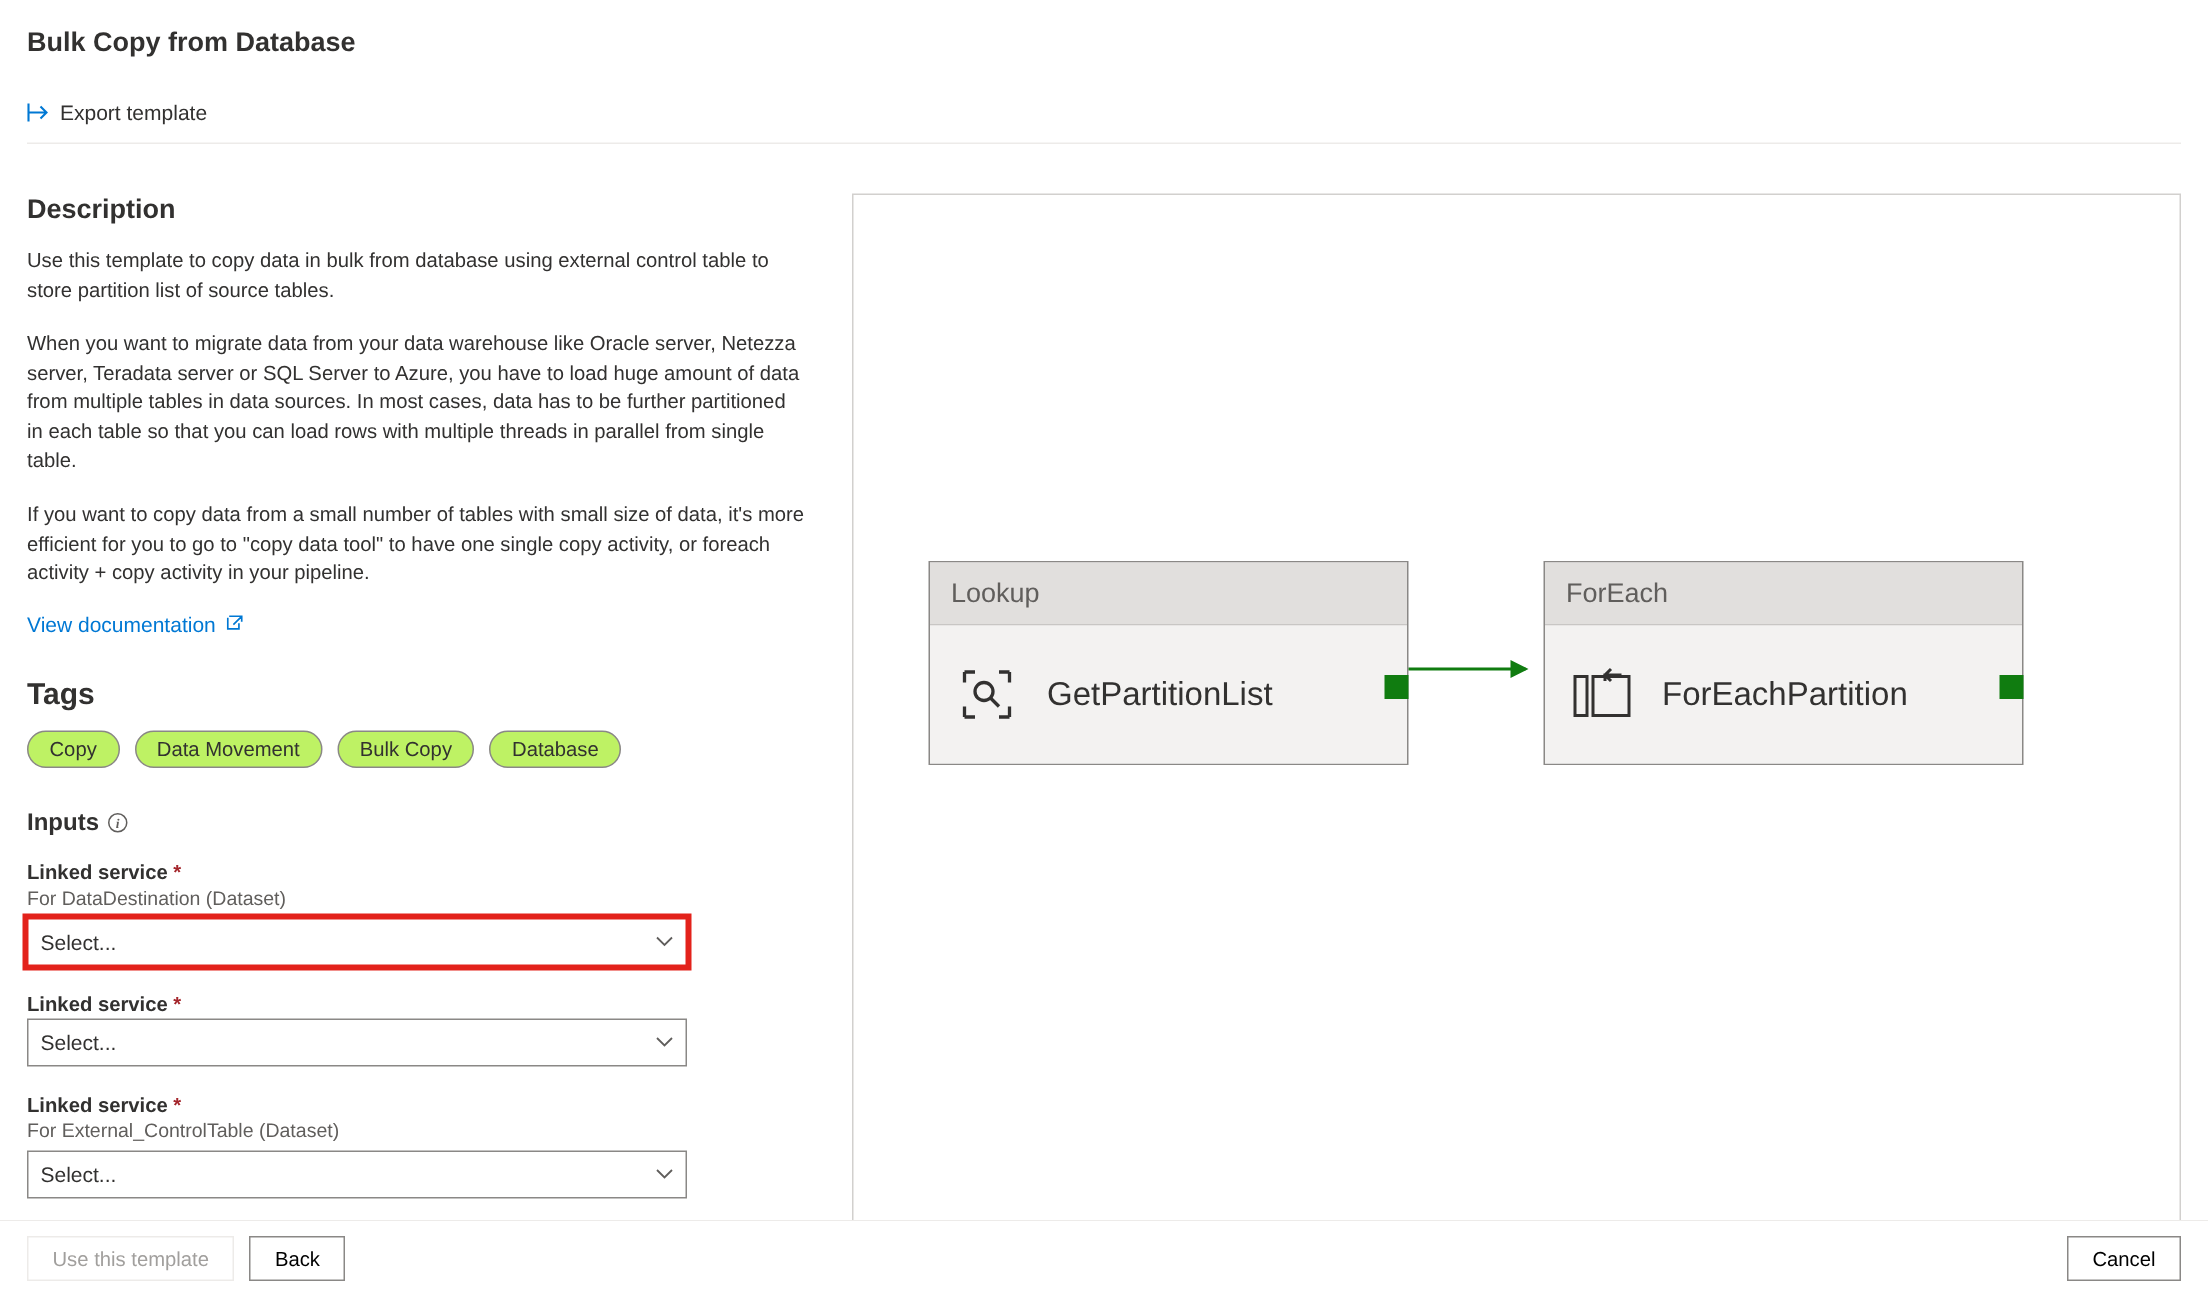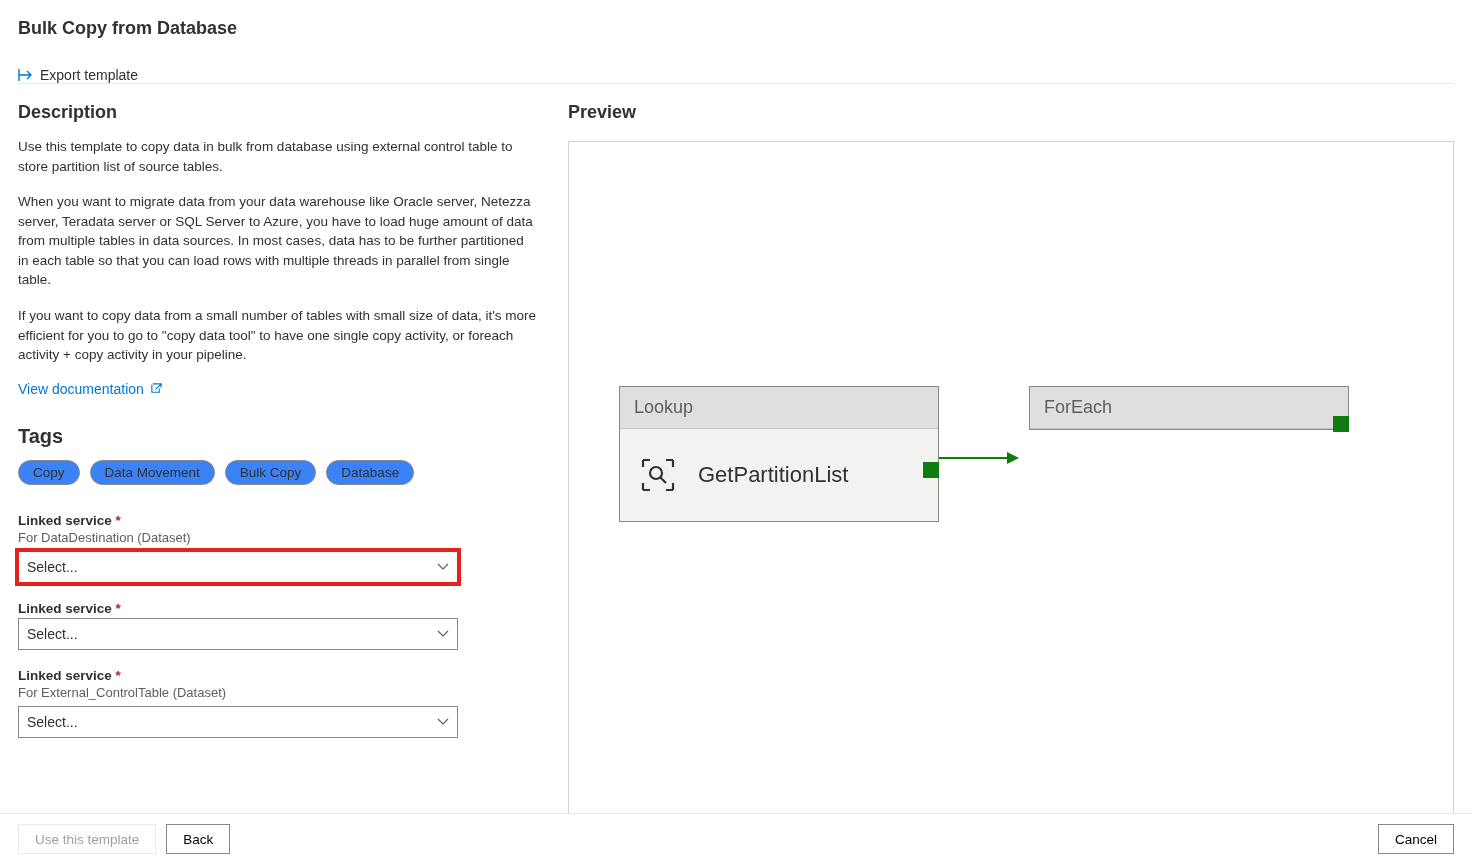--- a/index.html
+++ b/index.html
@@ -17,22 +17,23 @@
     }
     .page-title {
       font-size: 18px;
       font-weight: 600;
       margin-bottom: 28px;
     }
     .toolbar {
       display: flex;
       align-items: center;
       gap: 6px;
+      padding-bottom: 12px;
       border-bottom: 1px solid #edebe9;
-      margin-bottom: 18px;
+      margin-bottom: 33px;
     }
     .export-link {
       display: inline-flex;
       align-items: center;
       gap: 6px;
       color: #323130;
       cursor: pointer;
     }
     .export-icon svg {
       width: 16px;
@@ -82,21 +83,21 @@
     .tag-row {
       display: flex;
       gap: 10px;
       margin-bottom: 28px;
     }
     .tag-chip {
       border: 1px solid #8a8886;
       border-radius: 16px;
       padding: 4px 14px;
       font-size: 13.5px;
-      background: #3b82f6;
+      background: #bef264;
     }
     .inputs-heading {
       font-size: 16px;
       font-weight: 600;
       display: flex;
       align-items: center;
       gap: 6px;
       margin-bottom: 16px;
     }
     .info-icon {
@@ -285,20 +286,24 @@
     </a>
 
     <h3 class="tags-heading">Tags</h3>
     <div class="tag-row">
       <span class="tag-chip">Copy</span>
       <span class="tag-chip">Data Movement</span>
       <span class="tag-chip">Bulk Copy</span>
       <span class="tag-chip">Database</span>
     </div>
 
+    <h3 class="inputs-heading">
+      <span>Inputs</span>
+      <span class="info-icon">i</span>
+    </h3>
 
     <div class="input-group">
       <div class="input-label">
         <span>Linked service</span> <span class="req">*</span>
       </div>
       <div class="input-subtext">For DataDestination (Dataset)</div>
       <div class="select-box highlighted">
         <span class="select-placeholder">Select...</span>
         <span class="chev">
           <svg viewBox="0 0 12 8">
@@ -332,21 +337,20 @@
         <span class="chev">
           <svg viewBox="0 0 12 8">
               <path d="M1 1 L6 6 L11 1" fill="none" stroke="#605e5c" stroke-width="1.2"></path>
             </svg>
         </span>
       </div>
     </div>
   </div>
 
   <div class="col-right">
-    <h2 class="preview-heading">Preview</h2>
     <div class="preview-canvas">
 
       <div class="node" style="left:50px; top:244px;">
         <div class="node-header">Lookup</div>
         <div class="node-body">
           <span class="node-icon">
             <svg viewBox="0 0 40 40">
               <path d="M5 5 L12 5 M5 5 L5 12 M35 5 L28 5 M35 5 L35 12 M5 35 L12 35 M5 35 L5 28 M35 35 L28 35 M35 35 L35 28" stroke="#323130" stroke-width="2.2" fill="none"></path>
               <circle cx="18" cy="18" r="6" stroke="#323130" stroke-width="2.2" fill="none"></circle>
               <path d="M22.5 22.5 L28 28" stroke="#323130" stroke-width="2.2"></path>
@@ -354,20 +358,30 @@
           </span>
           <span class="node-body-label">GetPartitionList</span>
         </div>
         <div class="port out"></div>
       </div>
 
       <div class="arrow" style="left:370px; top:315px; width:78px;"></div>
 
       <div class="node" style="left:460px; top:244px;">
         <div class="node-header">ForEach</div>
+        <div class="node-body">
+          <span class="node-icon">
+            <svg viewBox="0 0 40 40">
+              <rect x="2" y="8" width="8" height="26" stroke="#323130" stroke-width="2" fill="none"></rect>
+              <rect x="14" y="8" width="24" height="26" stroke="#323130" stroke-width="2" fill="none"></rect>
+              <path d="M33 3 L22 3 L22 7 M26 -1 L22 3 L26 7" stroke="#323130" stroke-width="2" fill="none" transform="translate(0,4)"></path>
+            </svg>
+          </span>
+          <span class="node-body-label">ForEachPartition</span>
+        </div>
         <div class="port outedge"></div>
       </div>
 
     </div>
   </div>
 </div>
 
 <div class="footer">
   <div class="footer-left">
     <button class="btn" disabled="">Use this template</button>

